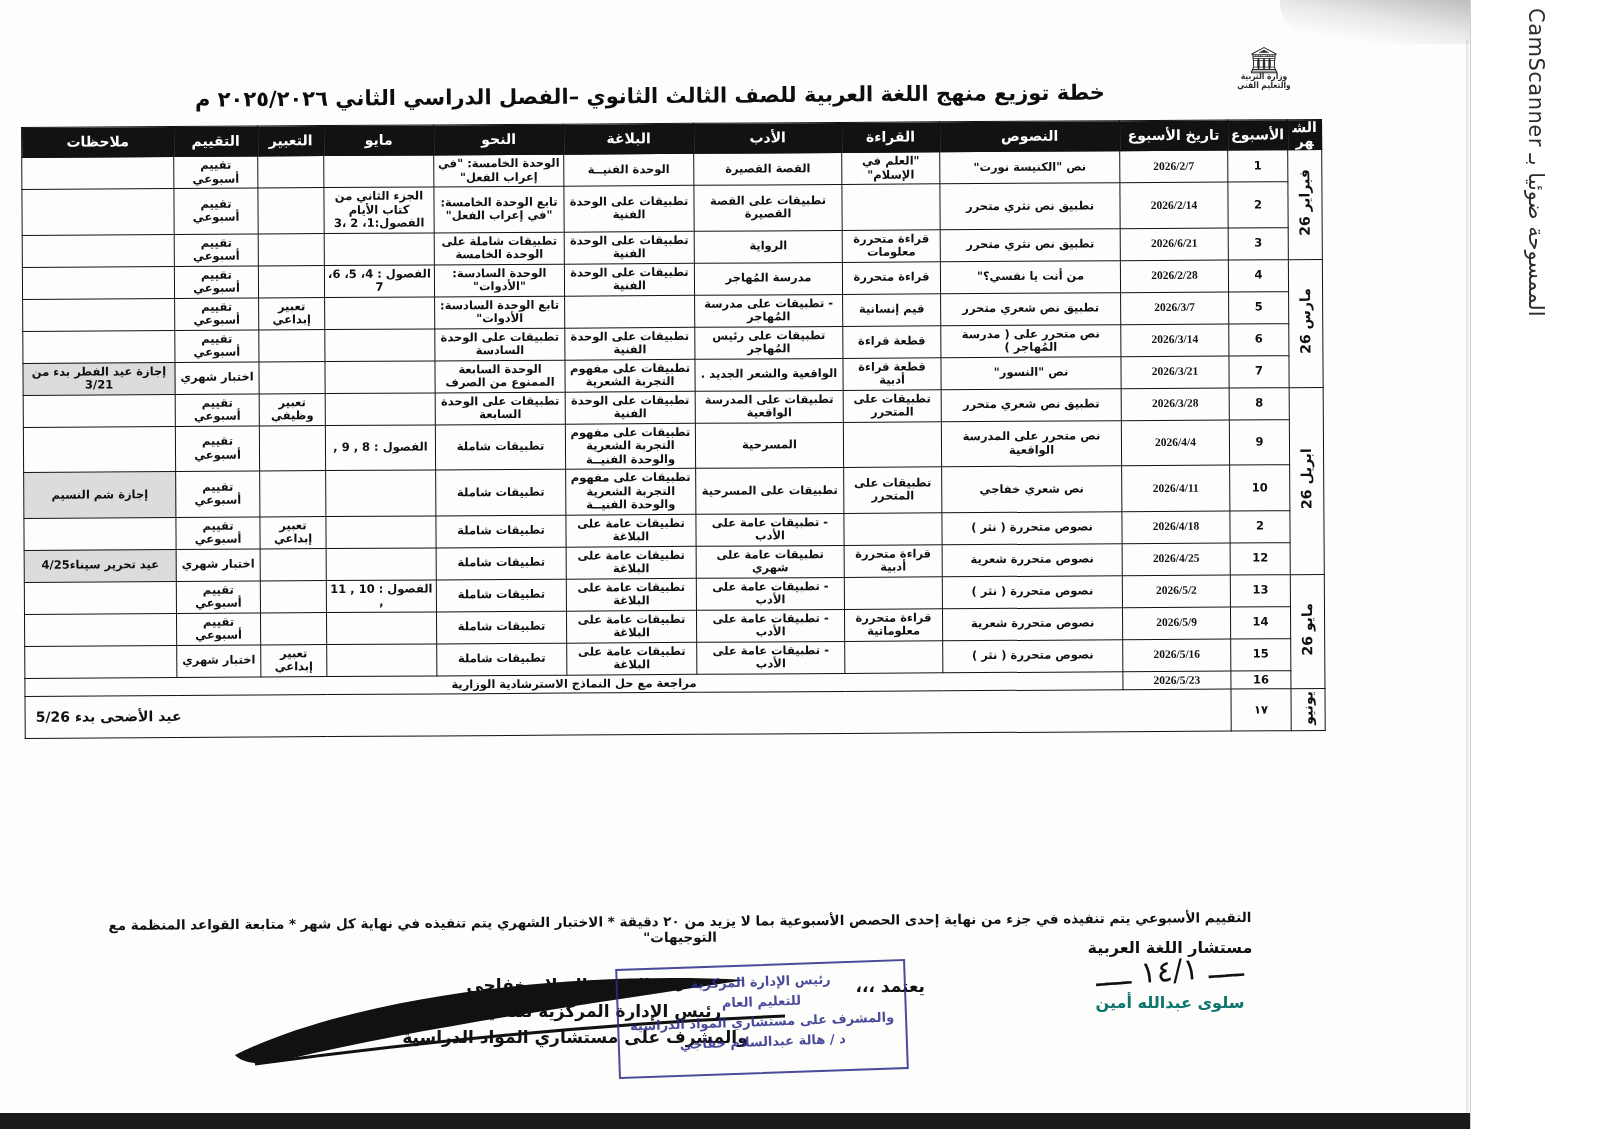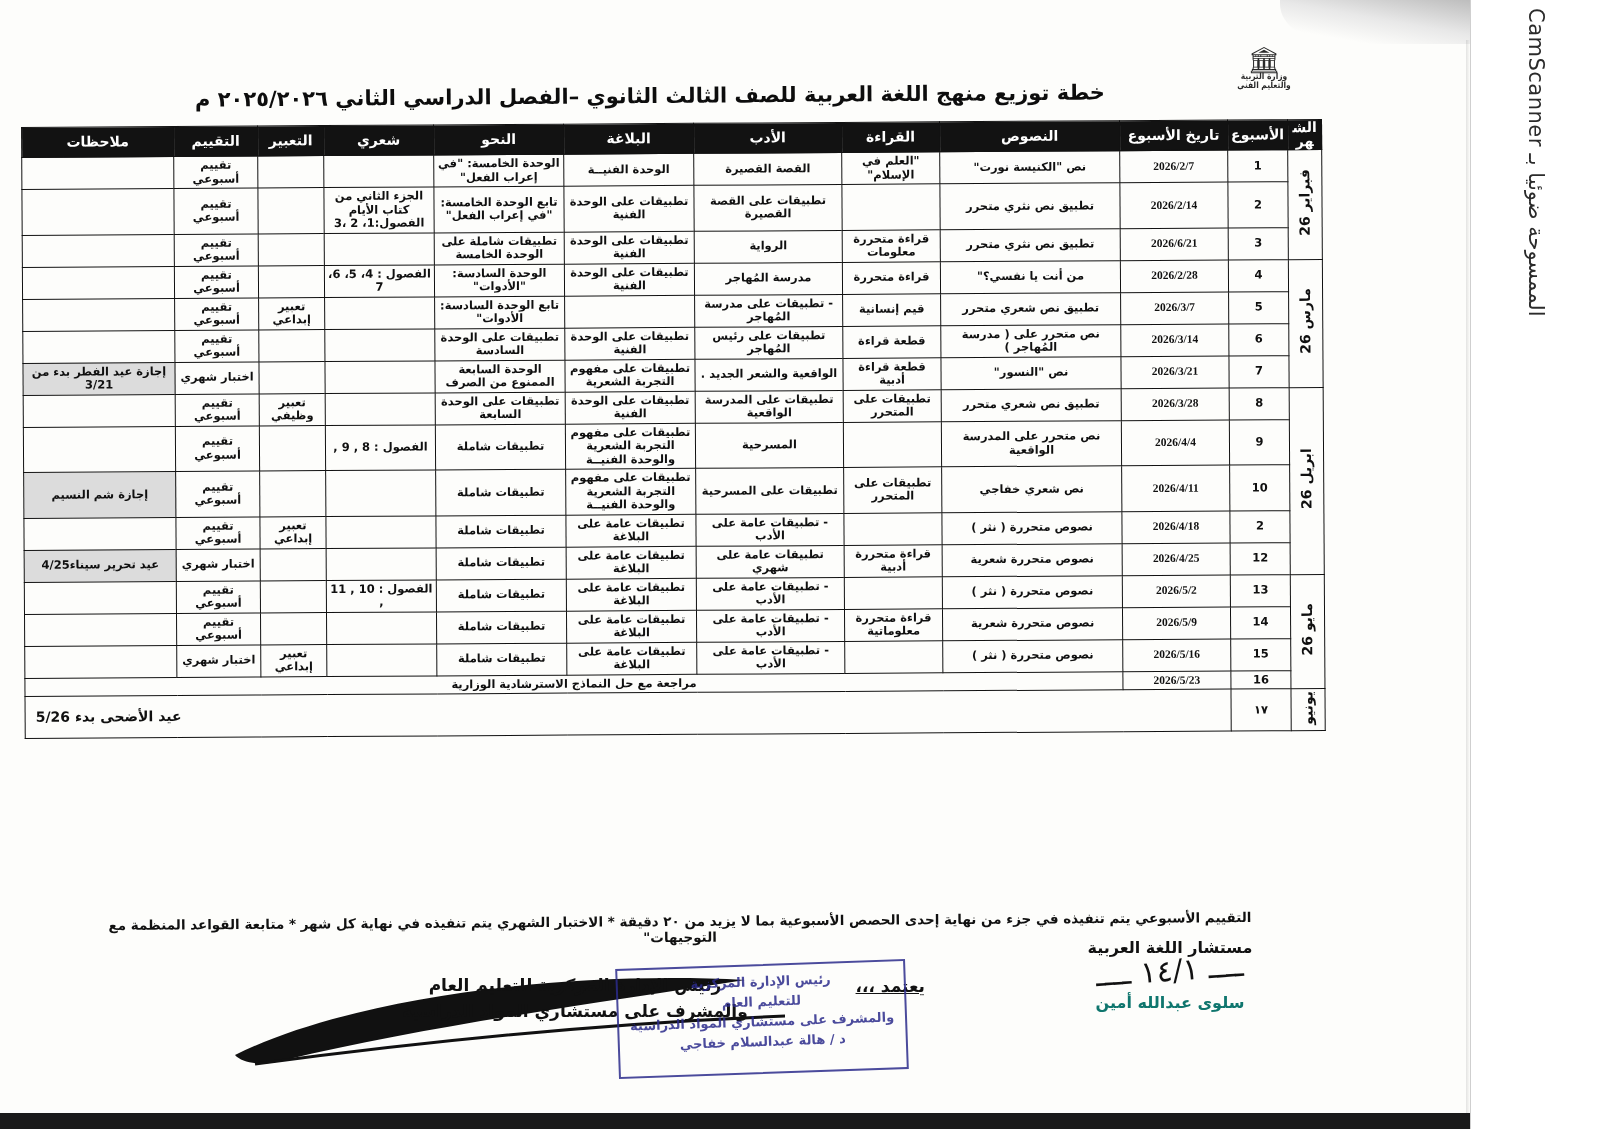--- a/index.html
+++ b/index.html
@@ -123,21 +123,20 @@
     font-family:"DejaVu Serif",serif;transform:rotate(-4deg);
   }
   #sig-right .line2{font-size:16px;font-weight:bold;color:#0f766e;margin-top:-4px;}
 
   #sig-left{
     position:absolute;left:235px;top:960px;width:690px;height:120px;
   }
   #approve-label{
     position:absolute;right:0;top:16px;font-size:17px;font-weight:bold;color:#111;
     white-space:nowrap;
-    text-decoration:underline;
   }
   #approver-block{
     position:absolute;right:70px;top:12px;width:560px;text-align:center;
     font-size:17px;font-weight:bold;color:#111;line-height:26px;
   }
   #stamp{
     position:absolute;right:18px;top:4px;width:290px;height:110px;
     border:2.5px solid #2c2c8c;color:#2c2c8c;
     font-size:13px;line-height:20px;text-align:center;
     padding-top:6px;box-sizing:border-box;
@@ -184,21 +183,21 @@
     <thead>
       <tr>
         <th>الشهر</th>
         <th>الأسبوع</th>
         <th>تاريخ الأسبوع</th>
         <th>النصوص</th>
         <th>القراءة</th>
         <th>الأدب</th>
         <th>البلاغة</th>
         <th>النحو</th>
-        <th>شعري</th>
+        <th>مايو</th>
         <th>التعبير</th>
         <th>التقييم</th>
         <th>ملاحظات</th>
       </tr>
     </thead>
     <tbody id="plan-body">
         <tr>
           <td class="month-cell" rowspan="3"><span class="month-rot">فبراير 26</span></td>
           <td class="num-cell">1</td>
           <td class="date-cell">2026/2/7</td>
@@ -418,20 +417,21 @@
     <div class="line2">سلوى عبدالله أمين</div>
   </div>
 
   <div id="sig-left">
     <svg id="sig-swoosh" viewBox="0 0 700 110">
       <path d="M10,95 C120,40 330,10 520,20 C380,42 200,66 60,100 C40,106 18,104 10,95 Z" fill="#111"></path>
       <path d="M30,104 C180,84 360,64 560,56" stroke="#111" stroke-width="3" fill="none"></path>
     </svg>
     <div id="approve-label">يعتمد ،،،</div>
     <div id="approver-block">
+      <div>د. هالة عبد السلام خفاجي</div>
       <div>رئيس الإدارة المركزية للتعليم العام</div>
       <div>والمشرف على مستشاري المواد الدراسية</div>
     </div>
     <div id="stamp">
       <span class="srow">رئيس الإدارة المركزية</span>
       <span class="srow">للتعليم العام</span>
       <span class="srow">والمشرف على مستشاري المواد الدراسية</span>
       <span class="srow">د / هالة عبدالسلام خفاجي</span>
     </div>
   </div>

